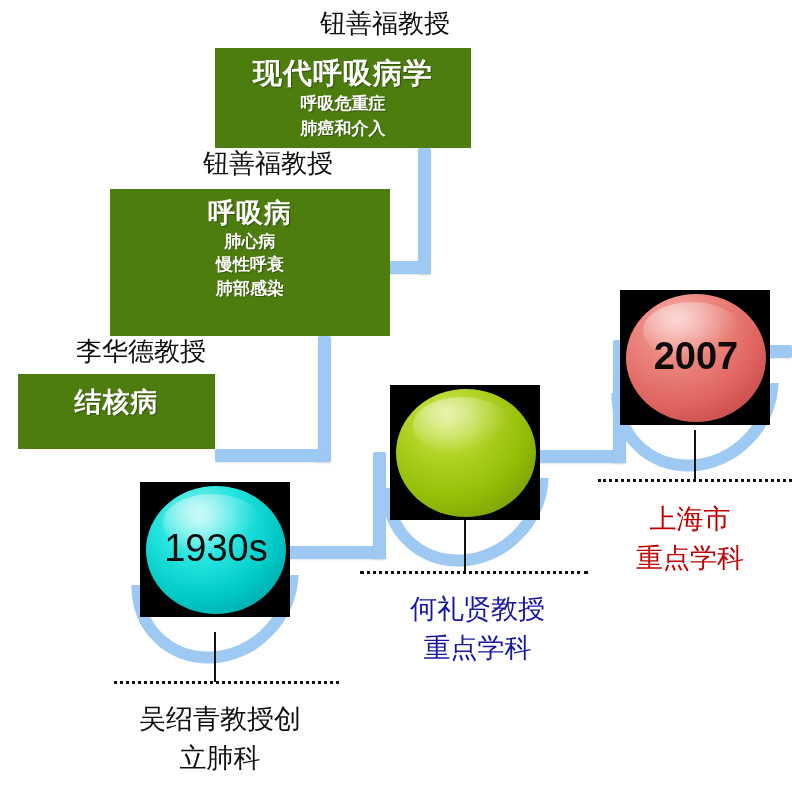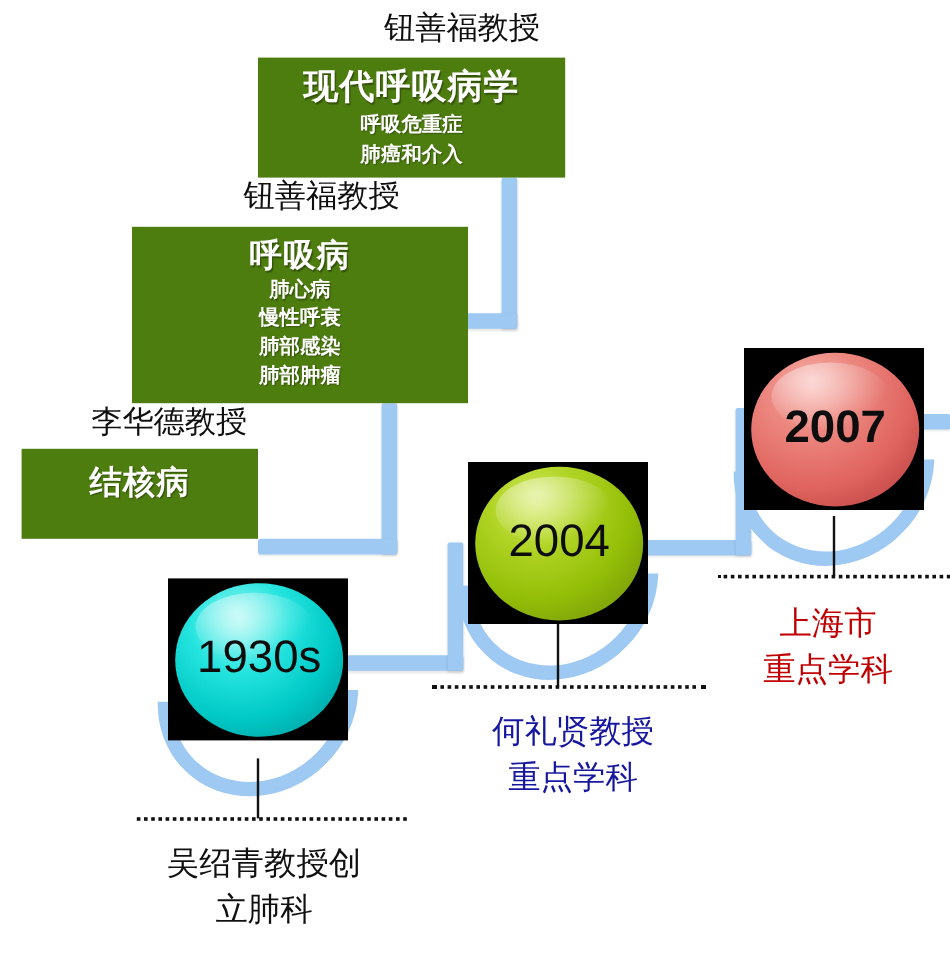--- a/index.html
+++ b/index.html
@@ -159,42 +159,40 @@
     <div class="bb-sub">呼吸危重症</div>
     <div class="bb-sub">肺癌和介入</div>
   </div>
 
   <div class="prof" id="prof-niu">钮善福教授</div>
   <div class="bluebox" id="box-resp">
     <div class="bb-title">呼吸病</div>
     <div class="bb-sub">肺心病</div>
     <div class="bb-sub">慢性呼衰</div>
     <div class="bb-sub">肺部感染</div>
-    <div class="bb-sub">肺部肿瘤</div>
   </div>
 
   <div class="prof" id="prof-li">李华德教授</div>
   <div class="bluebox" id="box-tb">
     <div class="bb-title">结核病</div>
   </div>
 
 
   <div class="node" id="node-1930">
     <div class="plate"></div>
     <div class="ball">
       <div class="gloss"></div>
       <span class="lbl">1930s</span>
     </div>
   </div>
 
   <div class="node" id="node-2004">
     <div class="plate"></div>
     <div class="ball">
       <div class="gloss"></div>
-      <span class="lbl">2004</span>
     </div>
   </div>
 
   <div class="node" id="node-2007">
     <div class="plate"></div>
     <div class="ball">
       <div class="gloss"></div>
       <span class="lbl">2007</span>
     </div>
   </div>

